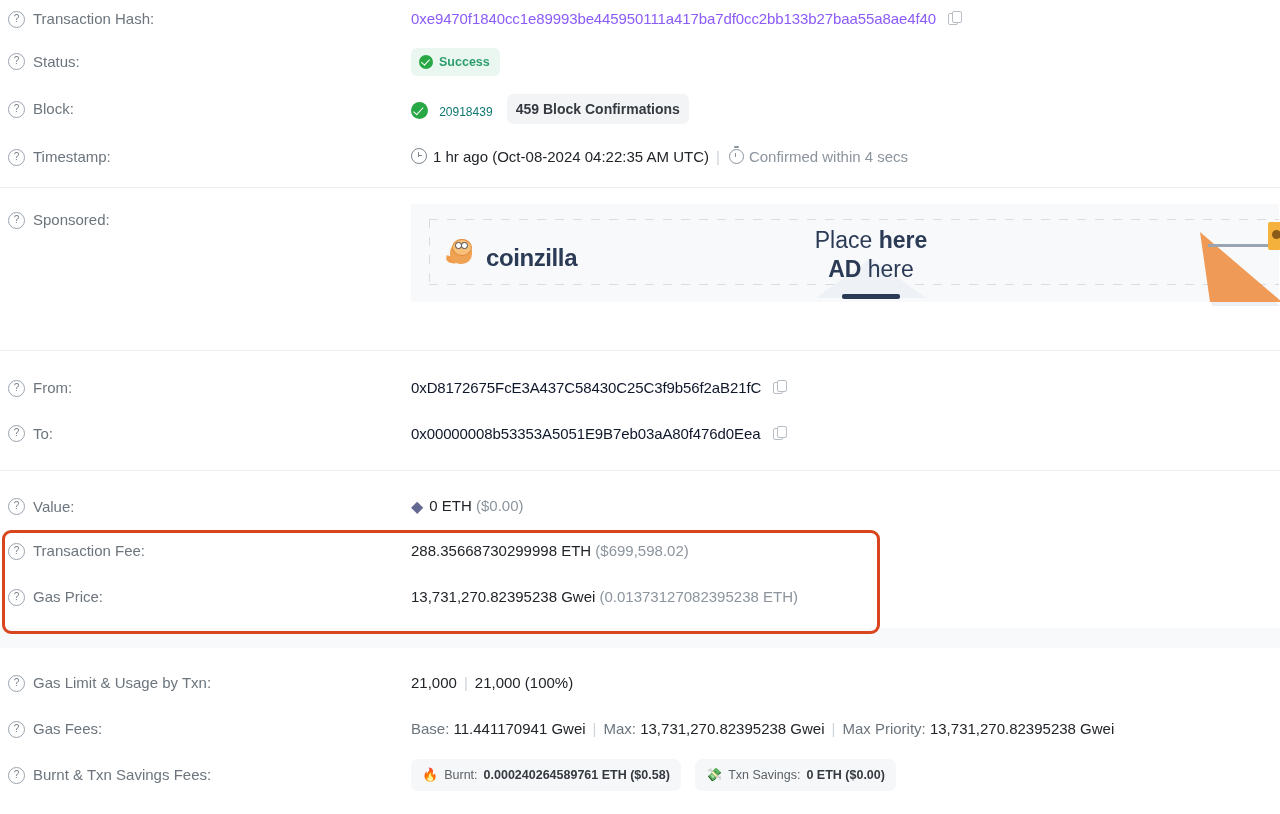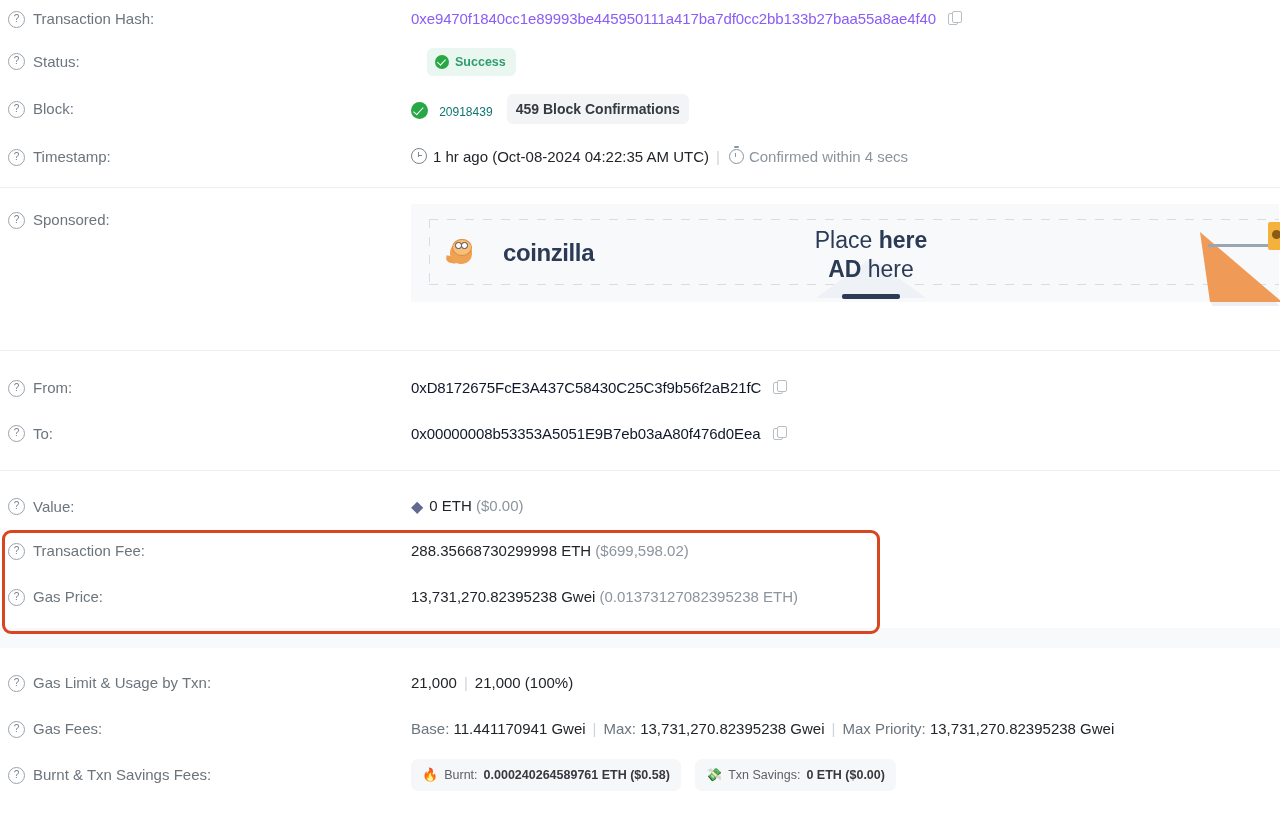--- a/index.html
+++ b/index.html
@@ -66,21 +66,21 @@
     position:absolute;display:block;border:1.3px solid #b7bec5;border-radius:2px;
   }
   .copy-icon i.back{left:0;top:2px;width:8px;height:10px;}
   .copy-icon i.front{left:4px;top:0;width:8px;height:10px;background:#fff;}
 
   
   .badge-success{
     display:inline-flex;align-items:center;gap:6px;
     background:#eaf7f1;color:#2f9e6e;
     border-radius:6px;padding:4px 10px 4px 8px;
-    font-size:12.5px;font-weight:600;margin-left:16px;
+    font-size:12.5px;font-weight:600;
   }
   .tick{
     width:14px;height:14px;border-radius:50%;background:#28a745;
     display:inline-block;position:relative;flex:0 0 14px;
   }
   .tick::after{
     content:"";position:absolute;left:4px;top:2.5px;
     width:3.5px;height:7px;border:solid #fff;border-width:0 1.7px 1.7px 0;
     transform:rotate(43deg);
   }
@@ -126,21 +126,21 @@
     position:absolute;left:18px;right:0;height:1px;
     background:repeating-linear-gradient(to right,#d9dde3 0 9px,transparent 9px 18px);
   }
   .ad-dashed-top{top:15px;}
   .ad-dashed-bottom{bottom:17px;}
   .ad-dashed-left{
     position:absolute;left:18px;top:15px;bottom:17px;width:1px;
     background:repeating-linear-gradient(to bottom,#d9dde3 0 9px,transparent 9px 18px);
   }
   .cz-logo{
-    position:absolute;left:36px;top:34px;display:flex;align-items:center;gap:26px;
+    position:absolute;left:36px;top:34px;display:flex;align-items:flex-end;gap:9px;
   }
   .cz-dino{
     width:30px;height:30px;position:relative;
   }
   .cz-dino .body{
     position:absolute;left:3px;top:4px;width:22px;height:22px;border-radius:50% 50% 45% 45%;
     background:#f0a254;
   }
   .cz-dino .head{
     position:absolute;left:5px;top:1px;width:18px;height:15px;border-radius:50%;

